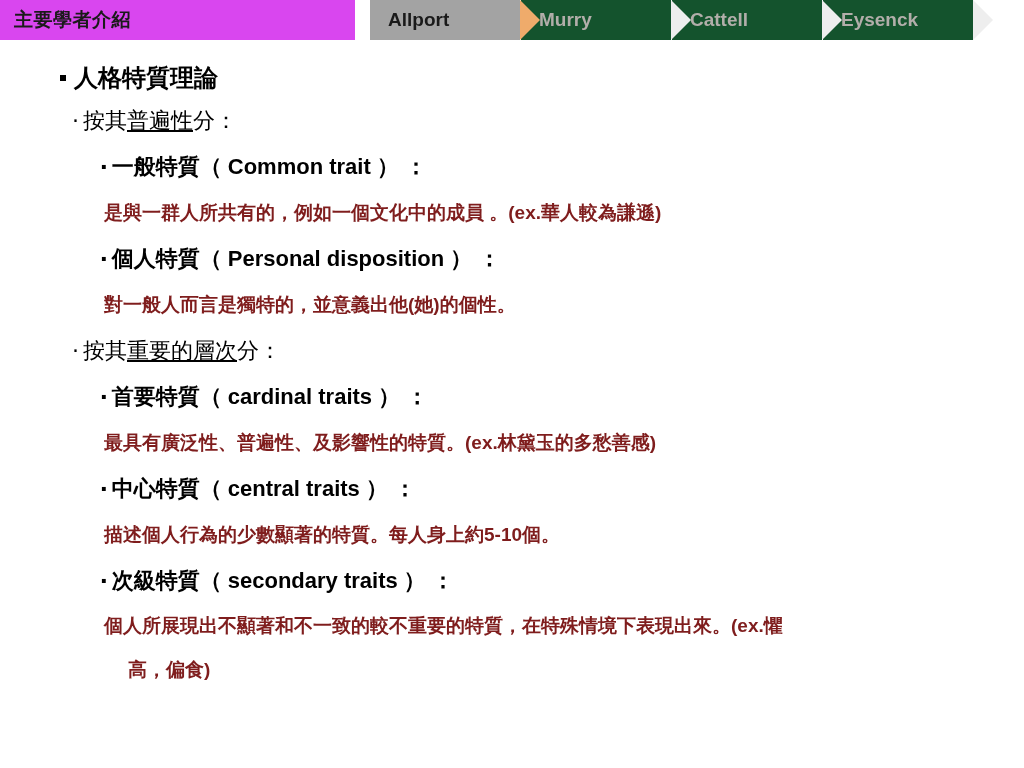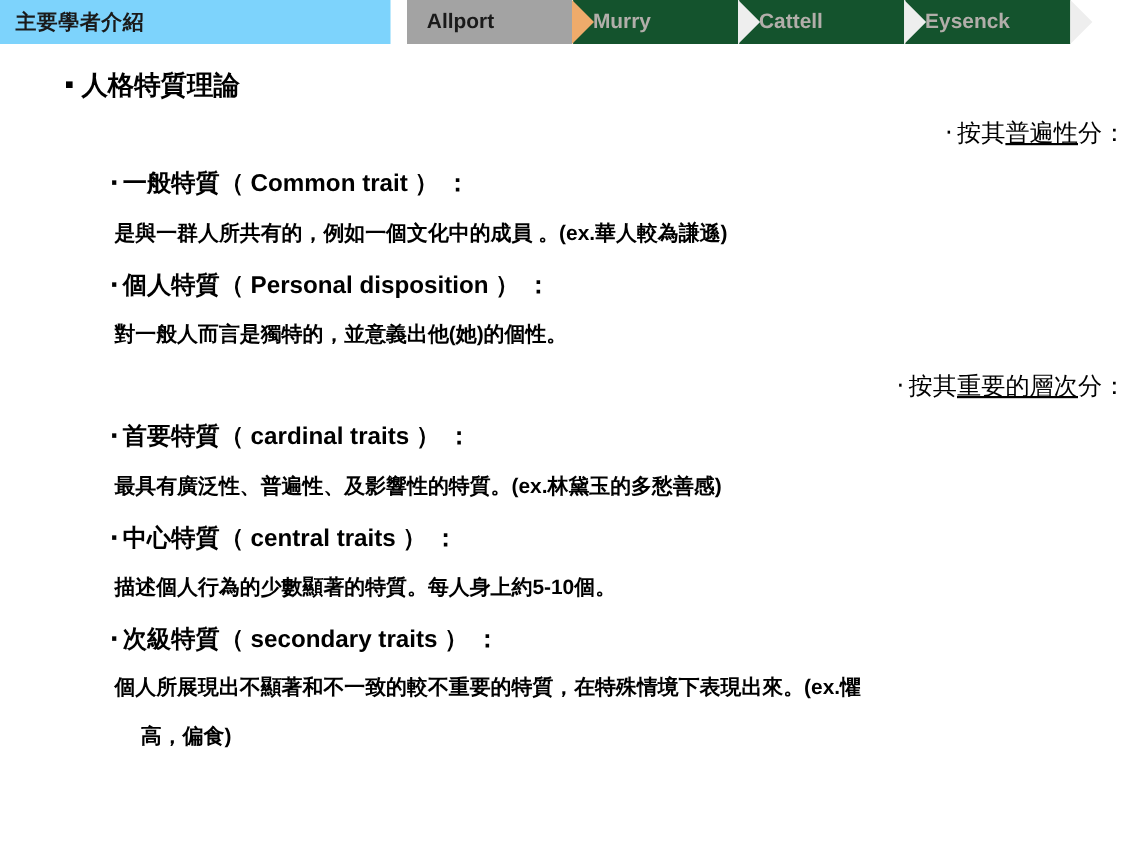--- a/index.html
+++ b/index.html
@@ -19,21 +19,21 @@
     position: relative;
     width: 1024px;
     height: 40px;
   }
   .title-chip {
     position: absolute;
     left: 0;
     top: 0;
     width: 355px;
     height: 40px;
-    background: #7dd3fc;
+    background: #d946ef;
     display: flex;
     align-items: center;
     box-sizing: border-box;
     padding-left: 14px;
   }
   .title-chip .title-text {
     font-size: 19px;
     font-weight: bold;
     color: #1a1a1a;
     letter-spacing: 0.5px;
@@ -101,33 +101,32 @@
     font-size: 24px;
     font-weight: bold;
     color: #000000;
     line-height: 40px;
   }
   .lvl2 {
     margin-left: 40px;
     font-size: 22px;
     color: #000000;
     line-height: 46px;
-    text-align: right;
   }
   .lvl3 {
     margin-left: 68px;
     font-size: 22px;
     font-weight: bold;
     color: #000000;
     line-height: 46px;
   }
   .note {
     margin-left: 72px;
     font-size: 19px;
-    color: #000000;
+    color: #7f1d1d;
     line-height: 46px;
     font-weight: bold;
   }
   .note.wrap {
     white-space: normal;
     width: 920px;
     line-height: 44px;
   }
   .note .indent-cont {
     display: inline-block;

